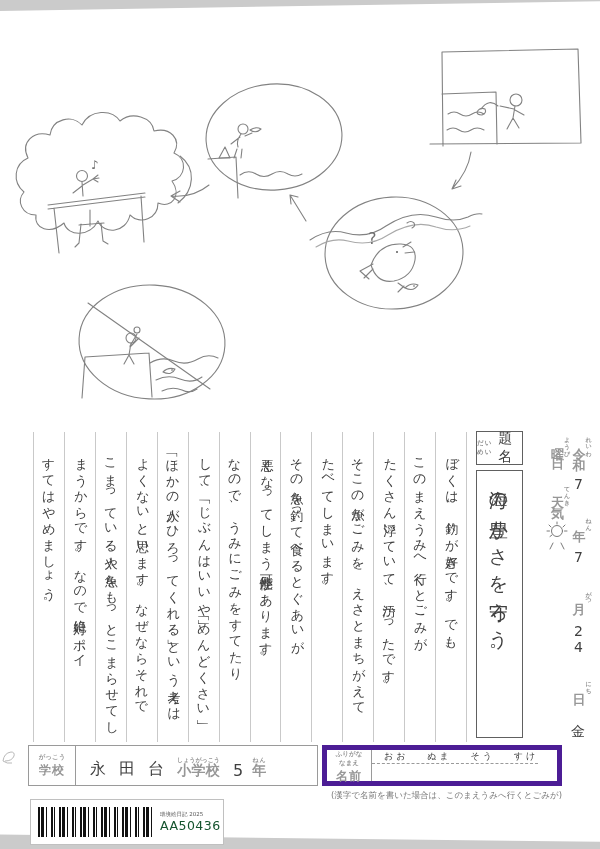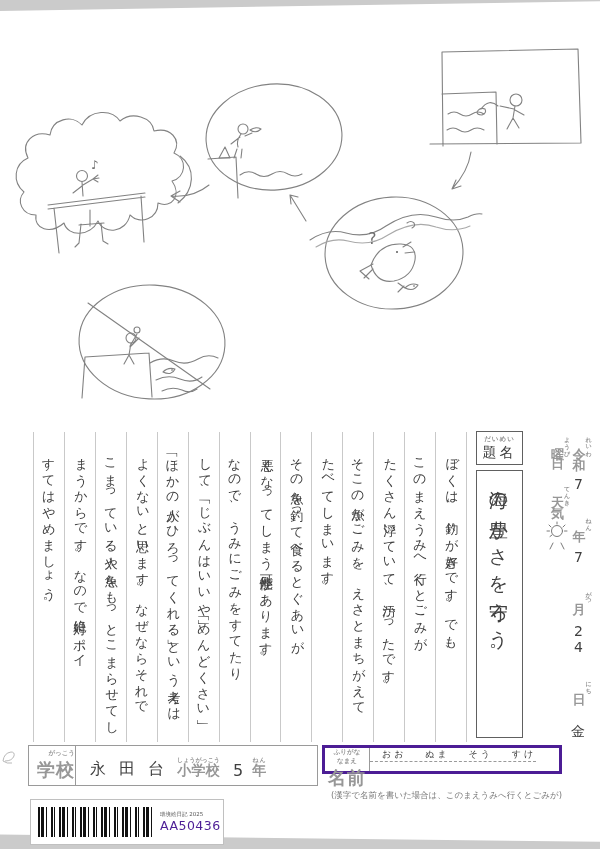--- a/index.html
+++ b/index.html
@@ -15,63 +15,63 @@
   .vtext{writing-mode:vertical-rl;text-orientation:upright;line-height:1.06}
   
   .cols{position:absolute;left:33px;top:432px;width:434px;height:310px;display:flex;flex-direction:row-reverse}
   .wcol{flex:1;border-left:1px solid #c9c9c9;display:flex;justify-content:center}
   .wcol:first-child{border-right:1px solid #c9c9c9}
   .wcol .vtext{font-size:13px;letter-spacing:1.4px;padding-top:17px}
   .wcol:nth-child(odd) .vtext{transform:rotate(.5deg)}
   .wcol:nth-child(even) .vtext{transform:rotate(-.4deg)}
   
   .titlebox-head{position:absolute;left:476px;top:431px;width:47px;height:34px;border:1.5px solid #606060;
-                 display:flex;flex-direction:column;align-items:center;justify-content:center;box-sizing:border-box}
+                 display:flex;flex-direction:row;align-items:center;justify-content:center;box-sizing:border-box}
   .titlebox-head .furi{font-size:6.5px;color:#8d8d8d;font-weight:bold;letter-spacing:1px}
   .titlebox-head .lbl{font-size:14px;color:#3c3c3c;font-weight:normal;letter-spacing:3px}
   .titlebox-body{position:absolute;left:476px;top:470px;width:47px;height:268px;border:1.5px solid #606060;
                  display:flex;justify-content:center;box-sizing:border-box}
   .titlebox-body .vtext{font-size:19px;letter-spacing:4px;padding-top:5px}
   
   .datecol{position:absolute;left:546px;top:430px;width:46px;height:312px}
   .datecol .vflow{writing-mode:vertical-rl;text-orientation:upright;height:100%}
   .datecol ruby{margin:3px 0;ruby-position:over}
   .datecol .plabel{font-size:13px;font-weight:bold;color:#979797;letter-spacing:2px}
   .datecol rt{font-size:6px;color:#979797;font-weight:bold;letter-spacing:0}
   .datecol .hval{font-size:14px;margin:3px 0;color:#3f3f3f}
   .gap-top{margin-top:12px !important}
   
   .schoolbox{position:absolute;left:28px;top:745px;width:290px;height:41px;border:1px solid #9a9a9a;
              display:flex;box-sizing:border-box;background:#fff}
-  .formlabel{width:46px;border-right:1px solid #9a9a9a;display:flex;flex-direction:column;align-items:flex-end;justify-content:center}
+  .formlabel{width:46px;border-right:1px solid #9a9a9a;display:flex;flex-direction:column;align-items:center;justify-content:center}
   .furi-s{font-size:6.5px;color:#979797;font-weight:bold}
-  .plbl{font-size:18px;color:#979797;font-weight:bold;letter-spacing:1px}
+  .plbl{font-size:12px;color:#979797;font-weight:bold;letter-spacing:1px}
   .schoolfield{flex:1;display:flex;align-items:flex-end;padding:0 4px 5px 14px}
   .schoolname{font-size:16px;letter-spacing:13px;white-space:nowrap}
   .psuffix{font-size:14px;color:#979797;font-weight:bold}
   .psuffix rt{font-size:6px;color:#979797;font-weight:bold}
   .gradeval{font-size:16px;margin:0 9px 0 13px}
-  .namebox{position:absolute;left:322px;top:745px;width:240px;height:29px;border:3px solid #4c1d95;
+  .namebox{position:absolute;left:322px;top:745px;width:240px;height:41px;border:5px solid #4c1d95;
            display:flex;box-sizing:border-box;background:#fff}
   .namelabels{width:44px;border-right:1px solid #9a9a9a;display:flex;flex-direction:column}
   .furirow-l{height:13px;display:flex;align-items:center;justify-content:center}
   .namerow-l{flex:1;display:flex;flex-direction:column;align-items:center;justify-content:center}
   .namevalues{flex:1;display:flex;flex-direction:row}
   .furivalue{height:13px;border-bottom:1px dashed #9a9a9a;font-size:9px;display:flex;align-items:flex-end;
              padding-left:12px;word-spacing:13px;letter-spacing:3px}
   .namevalue{flex:1;font-size:19px;letter-spacing:9px;word-spacing:4px;display:flex;align-items:center;padding-left:10px}
   .formnote{position:absolute;left:300px;top:790px;width:262px;text-align:right;font-size:8.5px;color:#787878}
   
   .barcodebox{position:absolute;left:30px;top:799px;width:194px;height:46px;border:1px solid #c0c0c0;
               display:flex;box-sizing:border-box;background:#fff}
   .bars{flex:1;margin:7px 4px 7px 7px;
         background:repeating-linear-gradient(90deg,#111 0 2px,#fff 2px 3px,#111 3px 6px,#fff 6px 8px,#111 8px 9px,#fff 9px 13px,#111 13px 15px,#fff 15px 16px,#111 16px 17px,#fff 17px 21px)}
   .bartext{width:60px;display:flex;flex-direction:column;justify-content:center;padding-right:3px}
   .bartitle{font-size:5.5px;color:#555;white-space:nowrap}
-  .barcode-num{font-size:12.5px;color:#4c1d95;letter-spacing:.5px}
+  .barcode-num{font-size:12.5px;color:#14532d;letter-spacing:.5px}
   .straymark{position:absolute;left:0;top:745px}
 </style>
 </head>
 <body>
 
 <div class="page">
 
   <div class="scan-top"></div>
   <div class="scan-bottom"></div>
 

